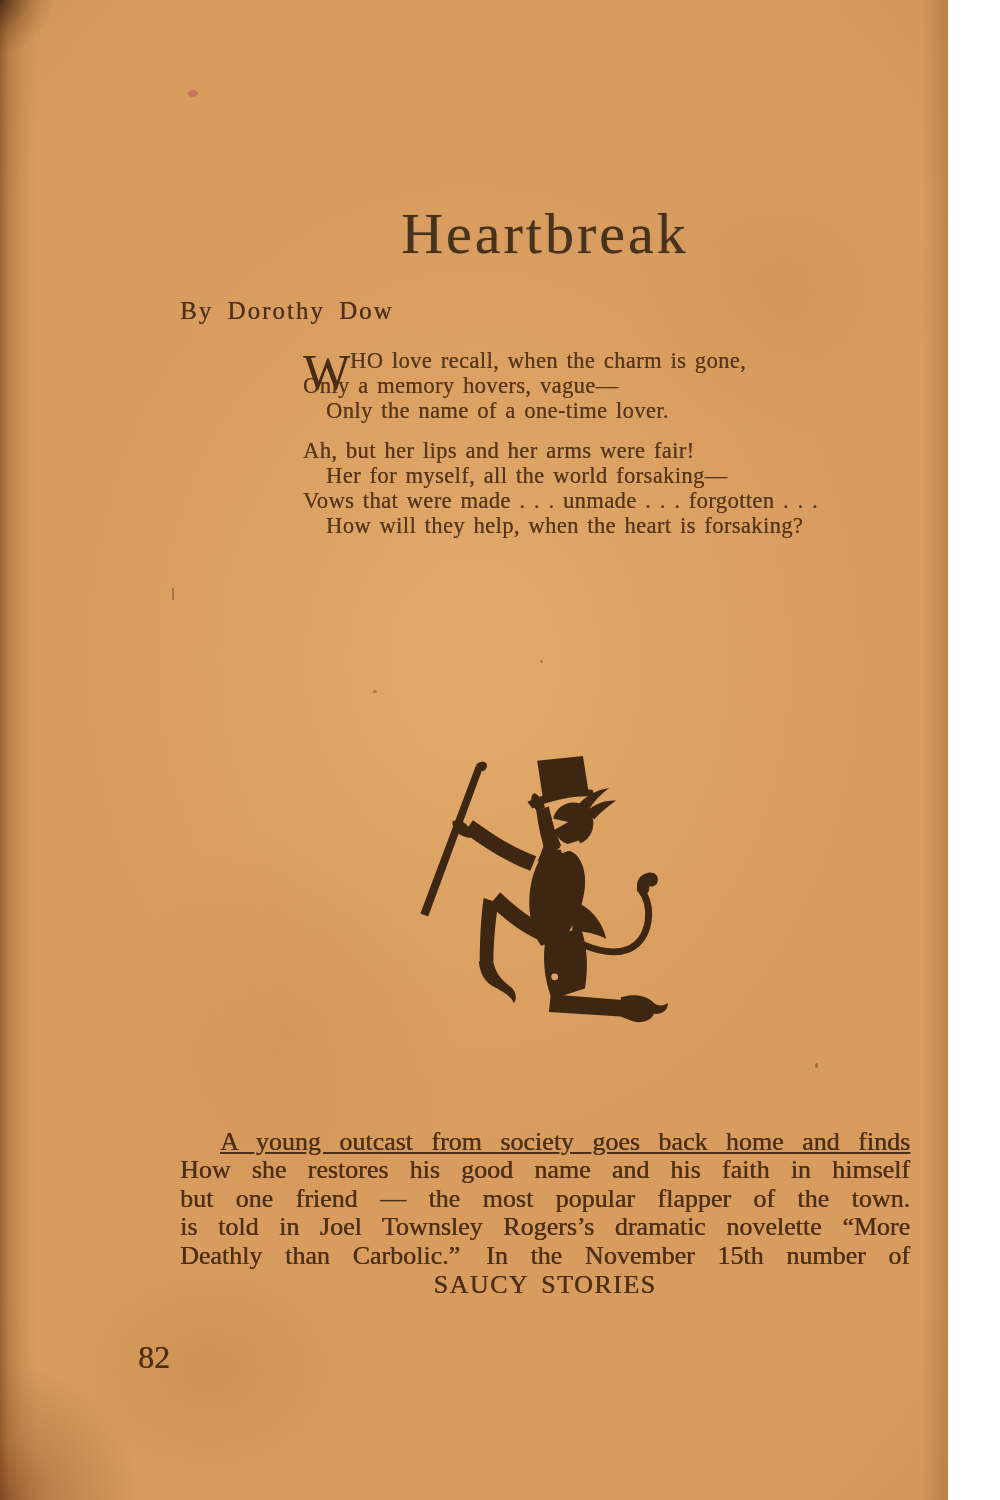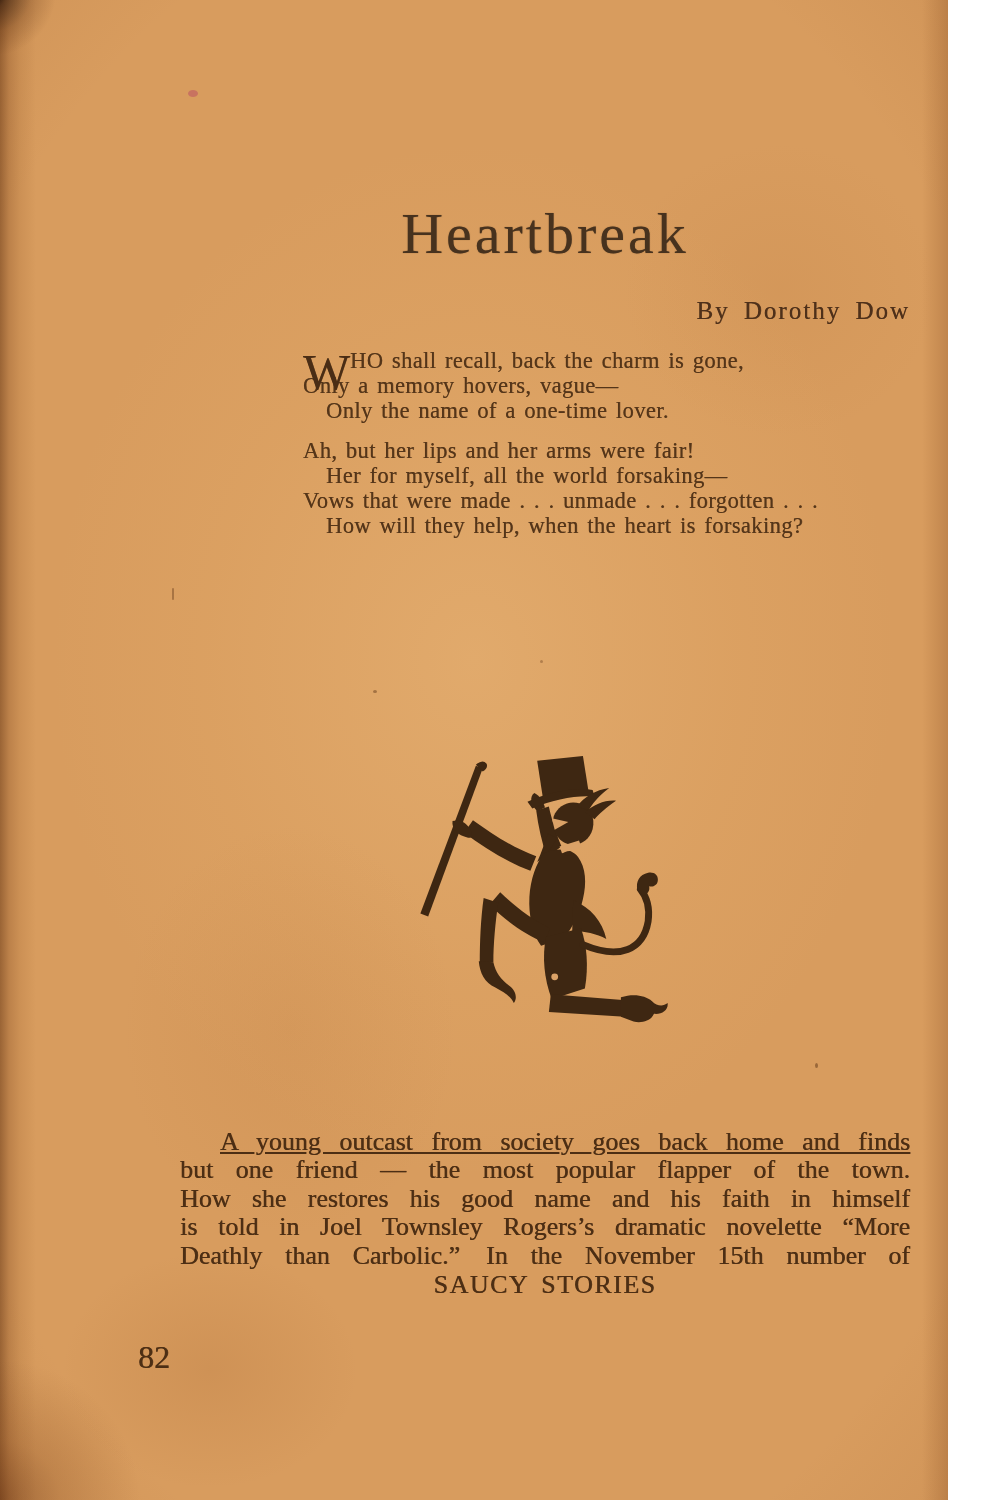--- a/index.html
+++ b/index.html
@@ -19,21 +19,21 @@
       radial-gradient(ellipse 120% 110% at 50% 50%, rgba(0,0,0,0) 52%, rgba(138,76,28,0.22) 78%, rgba(108,54,16,0.42) 100%);
   }
 
   .title {
     position: absolute; left: 180px; width: 730px; top: 200px;
     text-align: center; font-size: 58px; letter-spacing: 3px;
     color: #47321e; text-shadow: 0 0 1px rgba(71,50,30,0.55);
   }
   .byline {
     position: absolute; left: 180px; width: 730px; top: 297px;
-    text-align: right; font-size: 25px; letter-spacing: 2px; word-spacing: 6px;
+    text-align: left; font-size: 25px; letter-spacing: 2px; word-spacing: 6px;
     color: #4e301a; text-shadow: 0.4px 0 0 rgba(78,48,26,0.75);
   }
 
   .poem {
     position: absolute; left: 303px; top: 348px;
     font-size: 22.5px; line-height: 25px; color: #543519;
     letter-spacing: 0.4px; word-spacing: 2.5px;
     text-shadow: 0.35px 0 0 rgba(84,53,25,0.7);
   }
   .stanza { margin: 0; }
@@ -83,21 +83,21 @@
   <div class="stain b"></div>
   <div class="stain c"></div>
 
   <div class="title">Heartbreak</div>
   <div class="byline">By Dorothy Dow</div>
 
   <div class="poem">
     <div class="stanza">
       <div class="dropblock">
         <span class="dropcap">W</span>
-        <div class="pline">HO shall recall, back the charm is gone,</div>
+        <div class="pline">HO love recall, when the charm is gone,</div>
       </div>
       <div class="pline">Only a memory hovers, vague—</div>
       <div class="pline ind">Only the name of a one-time lover.</div>
     </div>
     <div class="stanza">
       <div class="pline">Ah, but her lips and her arms were fair!</div>
       <div class="pline ind">Her for myself, all the world forsaking—</div>
       <div class="pline">Vows that were made . . . unmade . . . forgotten . . .</div>
       <div class="pline ind">How will they help, when the heart is forsaking?</div>
     </div>
@@ -150,22 +150,22 @@
 
     <path d="M166 97 l20 -6 2.5 7 -20 6 Z" fill="#dba267"></path>
     <path d="M170 104 q5 -4 9 0 q-4 5 -9 0 Z" fill="#3e2712"></path>
 
     <path d="M190 198 C228 214 252 203 257 174 C259 159 255 148 249 141" stroke="#3e2712" stroke-width="7" fill="none" stroke-linecap="round"></path>
     <path d="M246 142 c-2 -9 2 -16 11 -18 c6 -1 10 2 10 7 c0 6 -5 8 -9 7 c1 4 -1 8 -6 10 Z" fill="#3e2712"></path>
   </svg>
 
   <div class="promo">
     <div class="jline firstline">A young outcast from society goes back home and finds</div>
+    <div class="jline">How she restores his good name and his faith in himself</div>
     <div class="jline">but one friend — the most popular flapper of the town.</div>
-    <div class="jline">How she restores his good name and his faith in himself</div>
     <div class="jline">is told in Joel Townsley Rogers’s dramatic novelette “More</div>
     <div class="jline">Deathly than Carbolic.” In the November 15th number of</div>
     <div class="magline">SAUCY STORIES</div>
   </div>
 
   <div class="pagenum">82</div>
 
   <div class="speck pink"></div>
   <div class="speck s1"></div>
   <div class="speck s2"></div>

